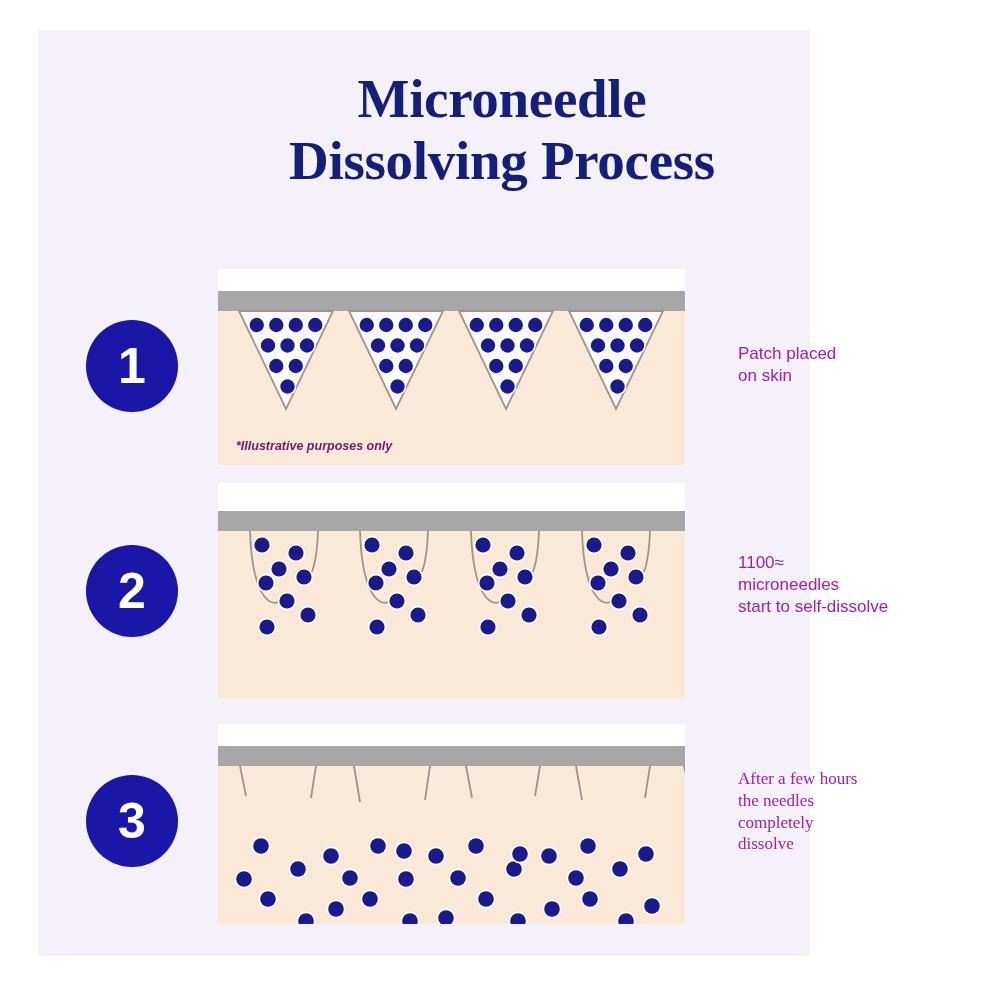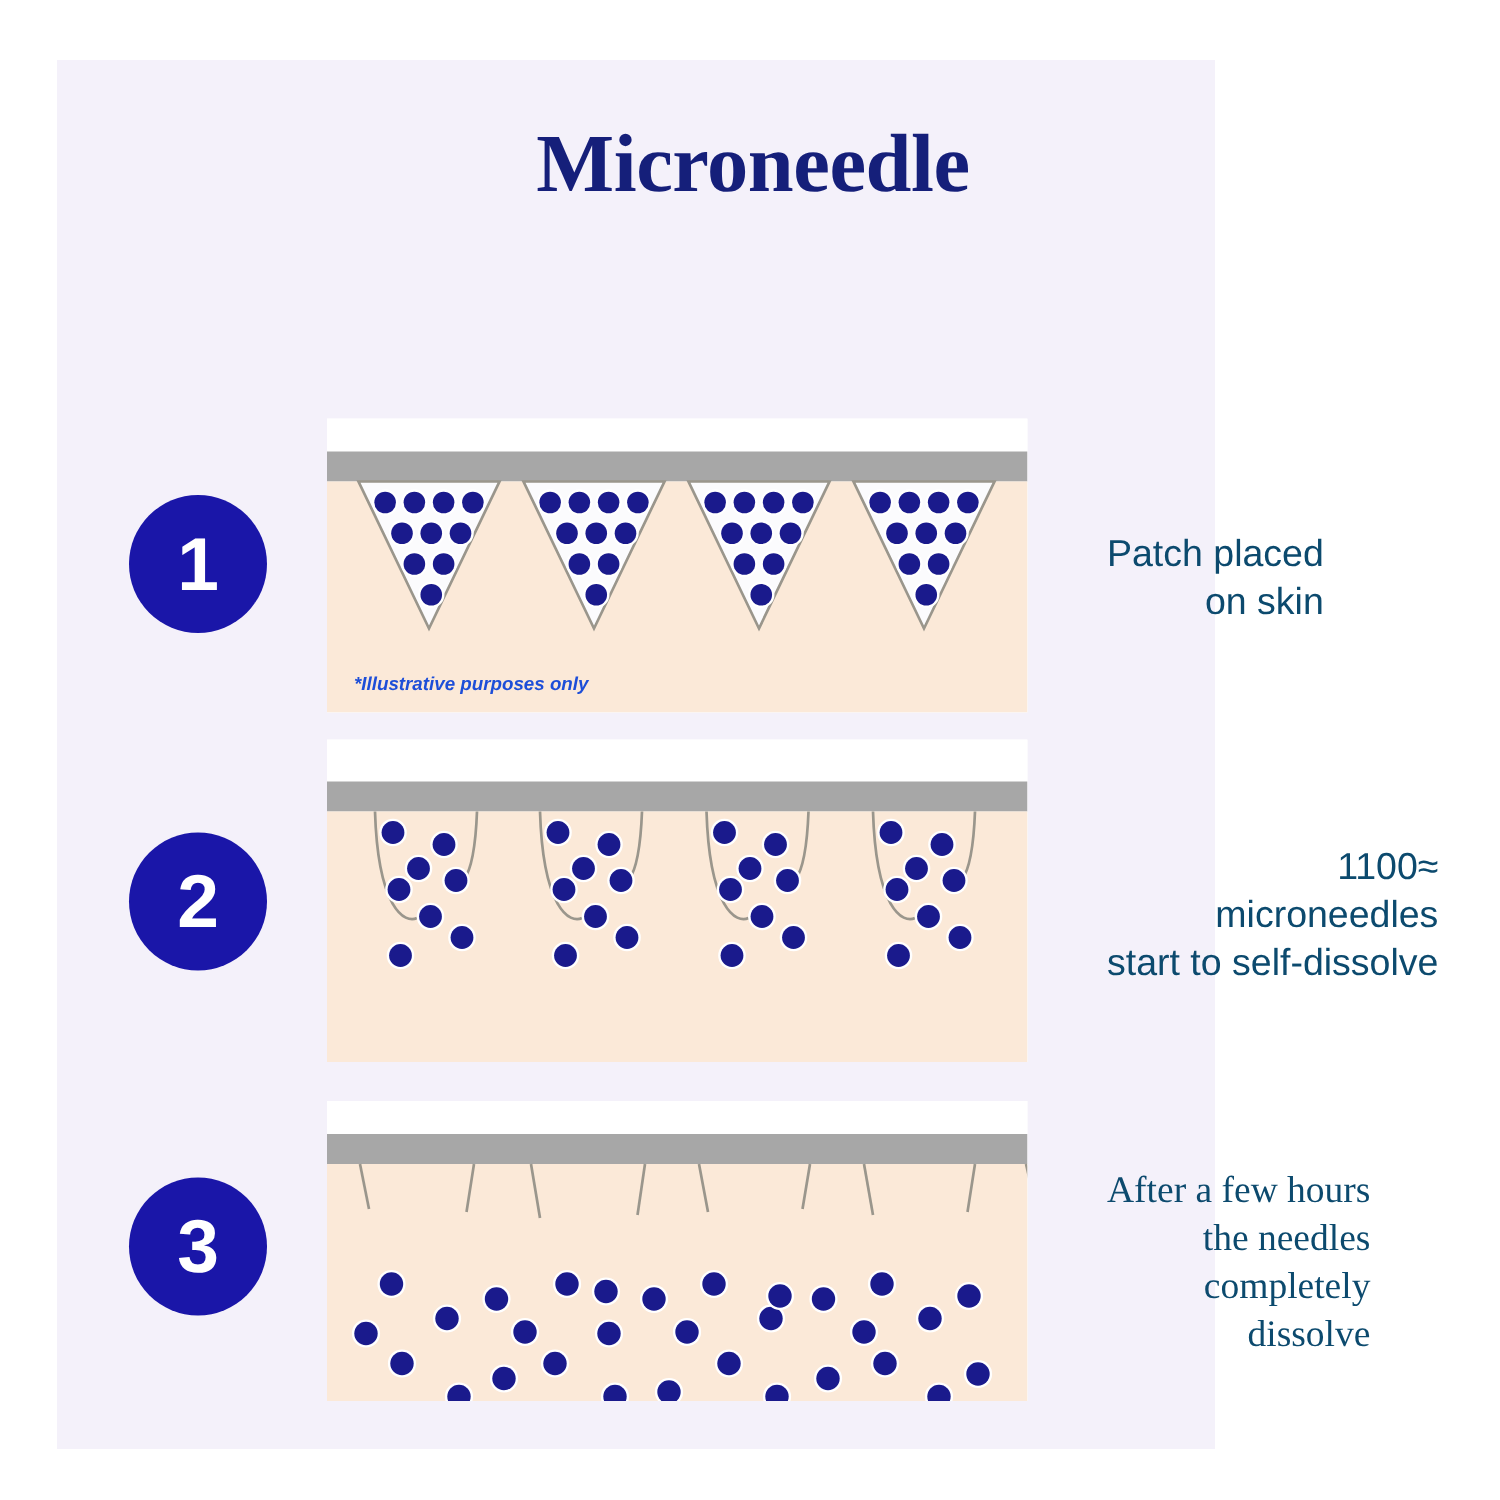--- a/index.html
+++ b/index.html
@@ -9,21 +9,21 @@
     font-family: "Liberation Sans", sans-serif;
     overflow: hidden;
   }
   #root {
     position: relative;
     width: 1000px; height: 1000px;
     background: #ffffff;
   }
   .canvas {
     position: absolute;
-    left: 38px; top: 40px;
+    left: 38px; top: 30px;
     width: 772px; height: 926px;
     background: #f4f1fa;
   }
   
   .title {
     position: absolute;
     left: 0; top: 38px;
     width: 928px;
     text-align: center;
     font-family: "Liberation Serif", "DejaVu Serif", serif;
@@ -88,50 +88,50 @@
   .diagram .skin {
     position: absolute;
     left: 0; width: 100%; bottom: 0;
     background: #fbe9d8;
   }
   .diagram svg { position: absolute; left: 0; top: 0; }
 
   .caption {
     position: absolute;
     left: 700px;
-    color: #0c4a6e;
+    color: #a21caf;
     font-family: "Liberation Sans", sans-serif;
-    font-size: 25px;
+    font-size: 17px;
     font-weight: 400;
     line-height: 1.28;
     white-space: pre-line;
-    text-align: right;
   }
   #step-1 .caption { top: 108px; }
   #step-2 .caption { top: 97px; }
   #step-3 .caption { top: 78px; font-family: Liberation Serif, serif; }
 
   .footnote {
     position: absolute;
     left: 18px; bottom: 12px;
     font-family: "Liberation Sans", sans-serif;
     font-style: italic;
     font-weight: 600;
     font-size: 12.5px;
-    color: #1d4ed8;
+    color: #701a75;
   }
 </style>
 </head>
 <body>
 
 <div id="root">
   <div class="canvas">
 
     <div class="title">
       <span>Microneedle</span>
+      <span class="l2">Dissolving Process</span>
     </div>
 
     <div class="step" id="step-1">
       <div class="badge">
         <span>1</span>
       </div>
 
       <div class="diagram">
         <div class="white-band" style="height:22px"></div>
         <div class="patch" style="top:22px"></div>

